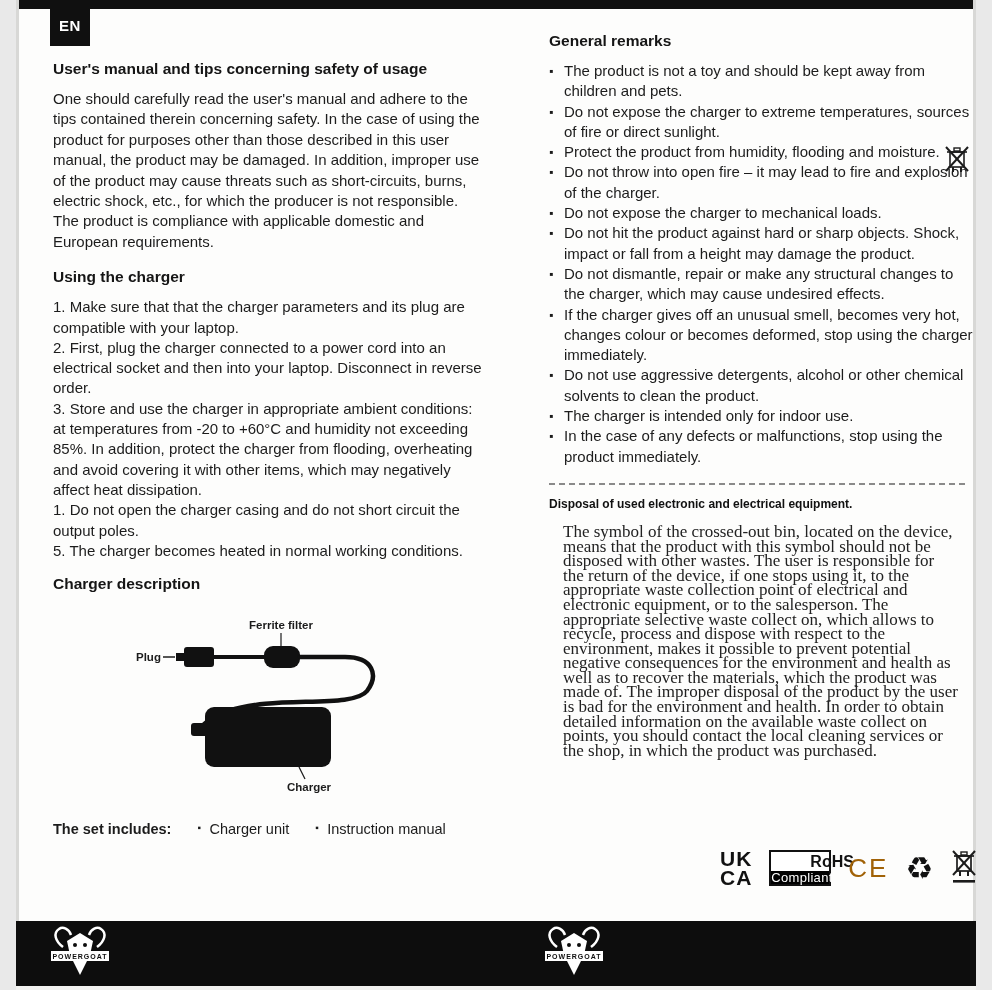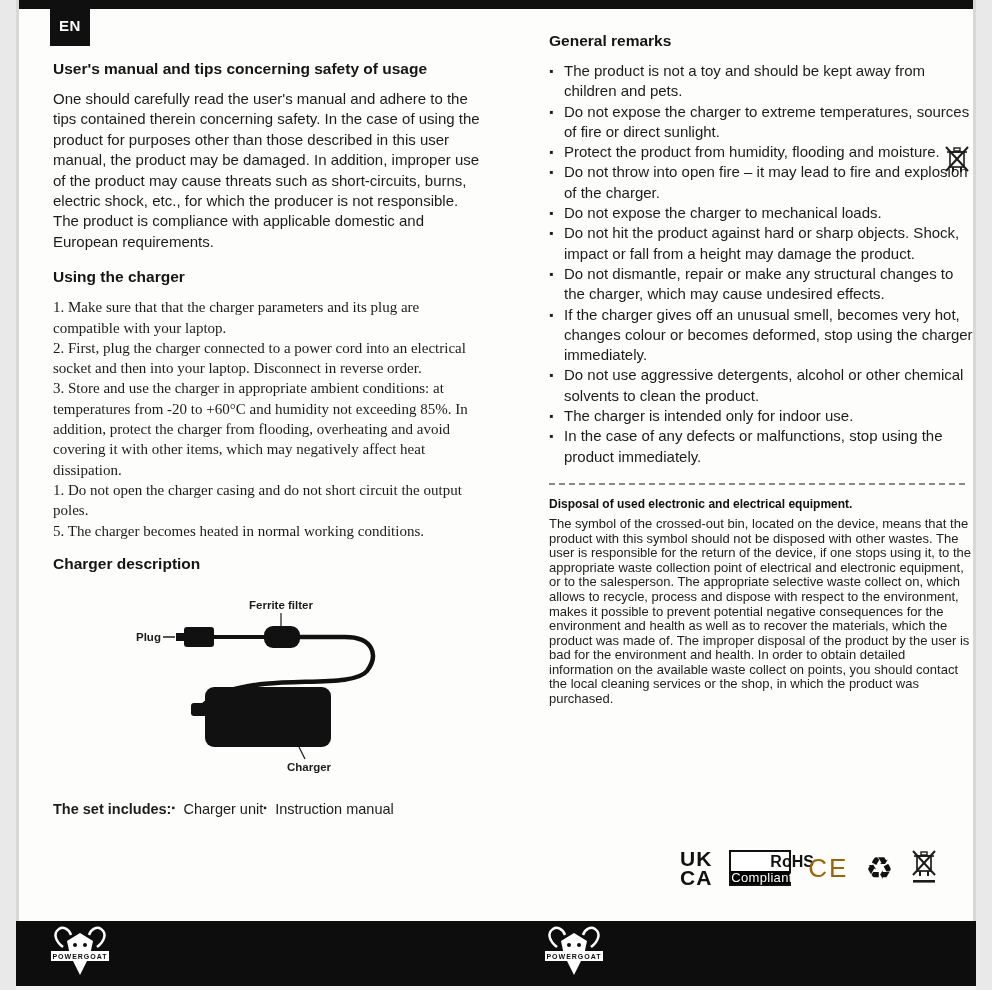--- a/index.html
+++ b/index.html
@@ -17,40 +17,40 @@
     letter-spacing:.5px;
   }
   .col{position:absolute;}
   .col.left{left:37px;top:60px;width:432px;}
   .col.right{left:533px;top:32px;width:424px;}
   h2{font-size:15.5px;font-weight:bold;margin:14px 0 11px;color:#151515;}
   h2.first{margin-top:0;}
   p.body{font-size:15px;line-height:20.4px;margin:0;}
   p.body.lead{margin-bottom:16px;}
   p.step{font-size:15px;line-height:20.3px;margin:0;}
-  .steps{margin:8px 0 2px;font-family:Liberation Serif, serif;}
+  .steps{margin:8px 0 2px;}
   ul.remarks{list-style:none;margin:0;padding:0;}
   ul.remarks li{
     position:relative;padding-left:15px;font-size:15px;line-height:20.3px;margin:0;
   }
   ul.remarks li::before{
     content:"▪";position:absolute;left:0;top:0;font-size:12px;line-height:20.3px;color:#1c1c1c;
   }
   .dashes{border-top:2px dashed #8a8a8a;margin:16px 0 12px;width:416px;}
   h3.small-head{font-size:12px;font-weight:bold;margin:0 0 6px;color:#111;}
-  p.small{font-size:13px;line-height:14.6px;margin:0;color:#222;}
-  .set-line{margin-top:16px;font-size:14.5px;display:flex;align-items:flex-end;gap:0;}
+  p.small{font-size:17px;line-height:14.6px;margin:14px;color:#222;font-family:Liberation Serif, serif;}
+  .set-line{margin-top:16px;font-size:14.5px;display:flex;align-items:flex-end;gap:26px;}
   .set-line .b{font-weight:bold;}
   .set-item{position:relative;padding-left:12px;}
   .set-item::before{content:"▪";position:absolute;left:0;top:1px;font-size:10px;}
   .diagram-wrap{margin-top:20px;font-weight:bold;}
   
   .bin-small{position:absolute;left:928px;top:144px;}
   
-  .marks{position:absolute;left:664px;top:845px;display:flex;align-items:center;gap:17px;height:46px;}
+  .marks{position:absolute;left:704px;top:845px;display:flex;align-items:center;gap:17px;height:46px;}
   .ukca{display:flex;flex-direction:column;font-weight:bold;font-size:21px;line-height:19px;letter-spacing:1px;color:#111;}
   .rohs{border:2.5px solid #111;width:58px;text-align:center;background:#fff;}
   .rohs-t{font-weight:bold;font-size:16px;line-height:19px;color:#111;padding-left:39px;}
   .rohs-b{background:#000000;color:#fff;font-size:13px;line-height:13px;letter-spacing:.3px;}
   .ce{font-size:26px;font-weight:normal;letter-spacing:2px;color:#a16207;}
   .recycle{font-size:31px;line-height:31px;color:#111;}
   
   .bottom-bar{position:absolute;left:0;top:921px;width:992px;height:65px;background:#0d0d0d;}
   .goat{position:absolute;top:4px;}
   .goat.g1{left:33px;}

